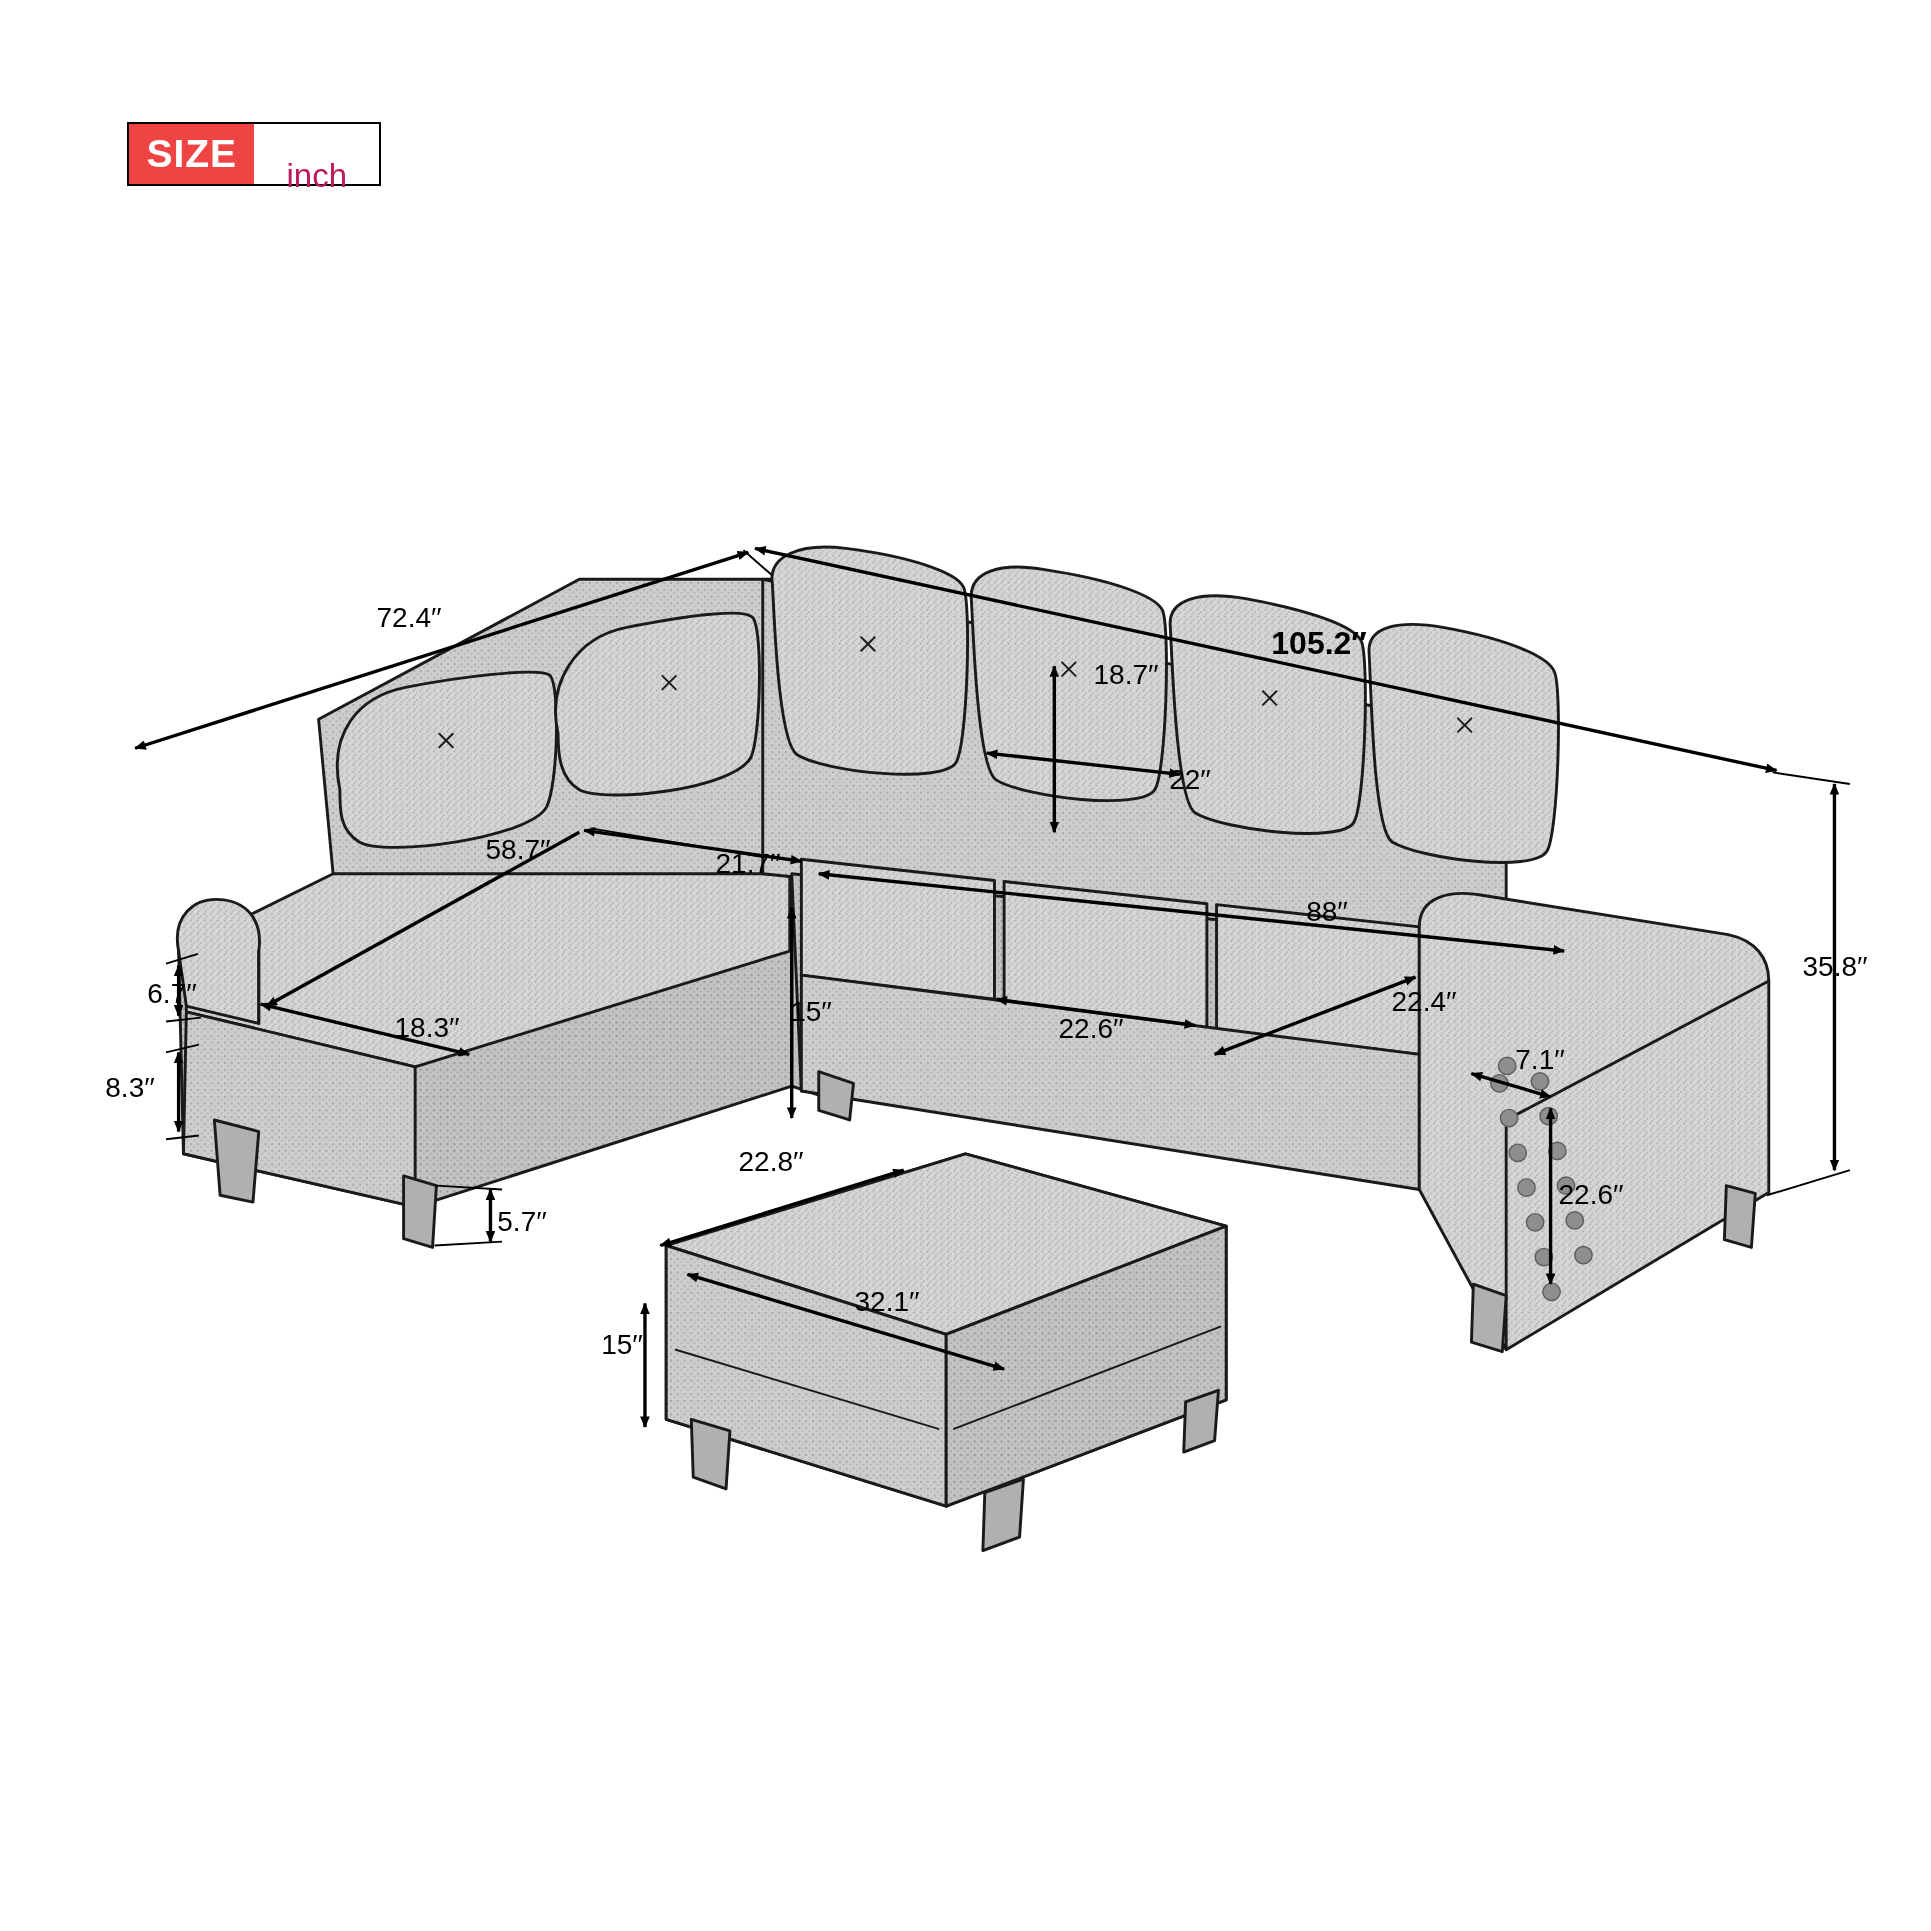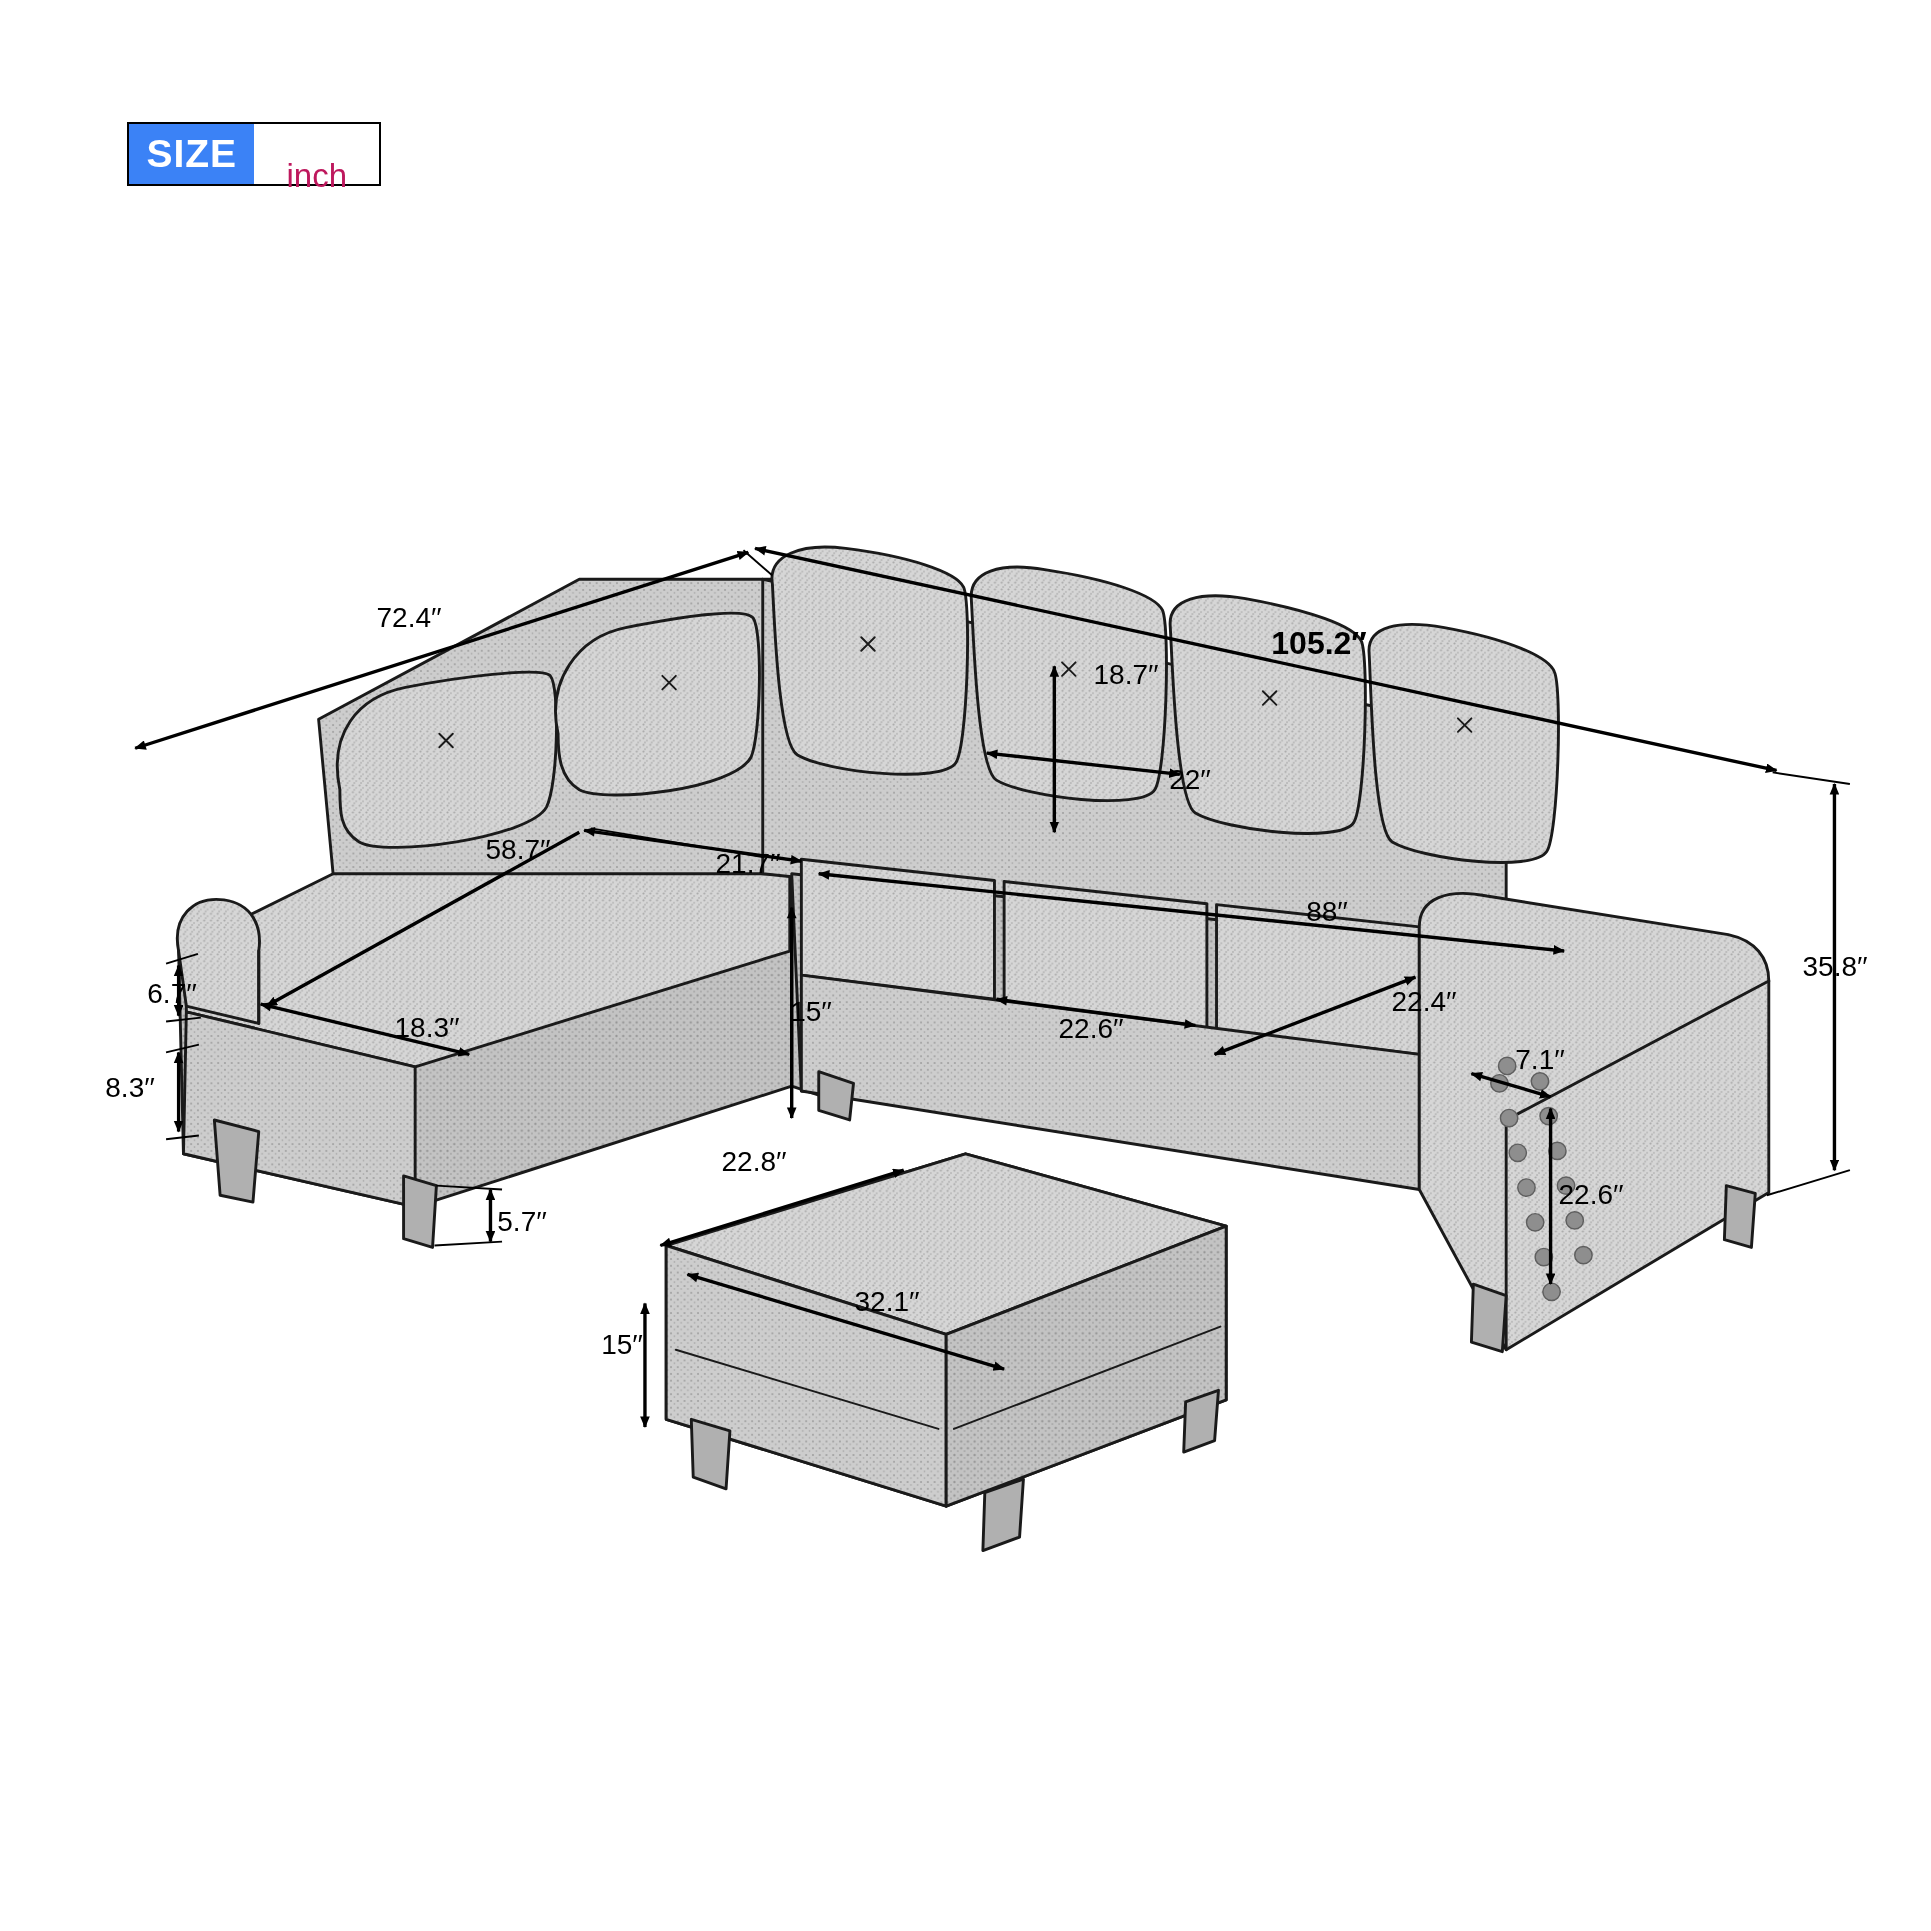--- a/index.html
+++ b/index.html
@@ -21,21 +21,21 @@
     position: absolute;
     left: 127px;
     top: 122px;
     display: flex;
     align-items: stretch;
     height: 64px;
     border: 2.9px solid #000;
     box-sizing: border-box;
   }
   #size-badge .size-word {
-    background: #3b82f6;
+    background: #ef4444;
     color: #fff;
     font-size: 39px;
     font-weight: bold;
     letter-spacing: 1px;
     display: flex;
     align-items: center;
     justify-content: center;
     padding: 0 17.4px;
   }
   #size-badge .size-unit {
@@ -266,20 +266,20 @@
   <span class="dim" style="left:1835px; top:967px;">35.8′′</span>
   <span class="dim" style="left:128px;  top:994px;margin-left:44px;">6.7′′</span>
   <span class="dim" style="left:811px;  top:1012px;">15′′</span>
   <span class="dim" style="left:427px;  top:1028px;">18.3′′</span>
   <span class="dim" style="left:1091px; top:1029px;">22.6′′</span>
   <span class="dim" style="left:1388px; top:1002px;margin-left:36px;">22.4′′</span>
   <span class="dim" style="left:130px;  top:1088px;">8.3′′</span>
   <span class="dim" style="left:1540px; top:1060px;">7.1′′</span>
   <span class="dim" style="left:1591px; top:1195px;">22.6′′</span>
   <span class="dim" style="left:522px;  top:1222px;">5.7′′</span>
-  <span class="dim" style="left:754px;  top:1162px;">22.8′′</span>
+  <span class="dim" style="left:771px;  top:1162px;">22.8′′</span>
   <span class="dim" style="left:887px;  top:1302px;">32.1′′</span>
   <span class="dim" style="left:622px;  top:1345px;">15′′</span>
 </div>
 
 <div id="caption">
 </div>
 
 
 </body></html>

